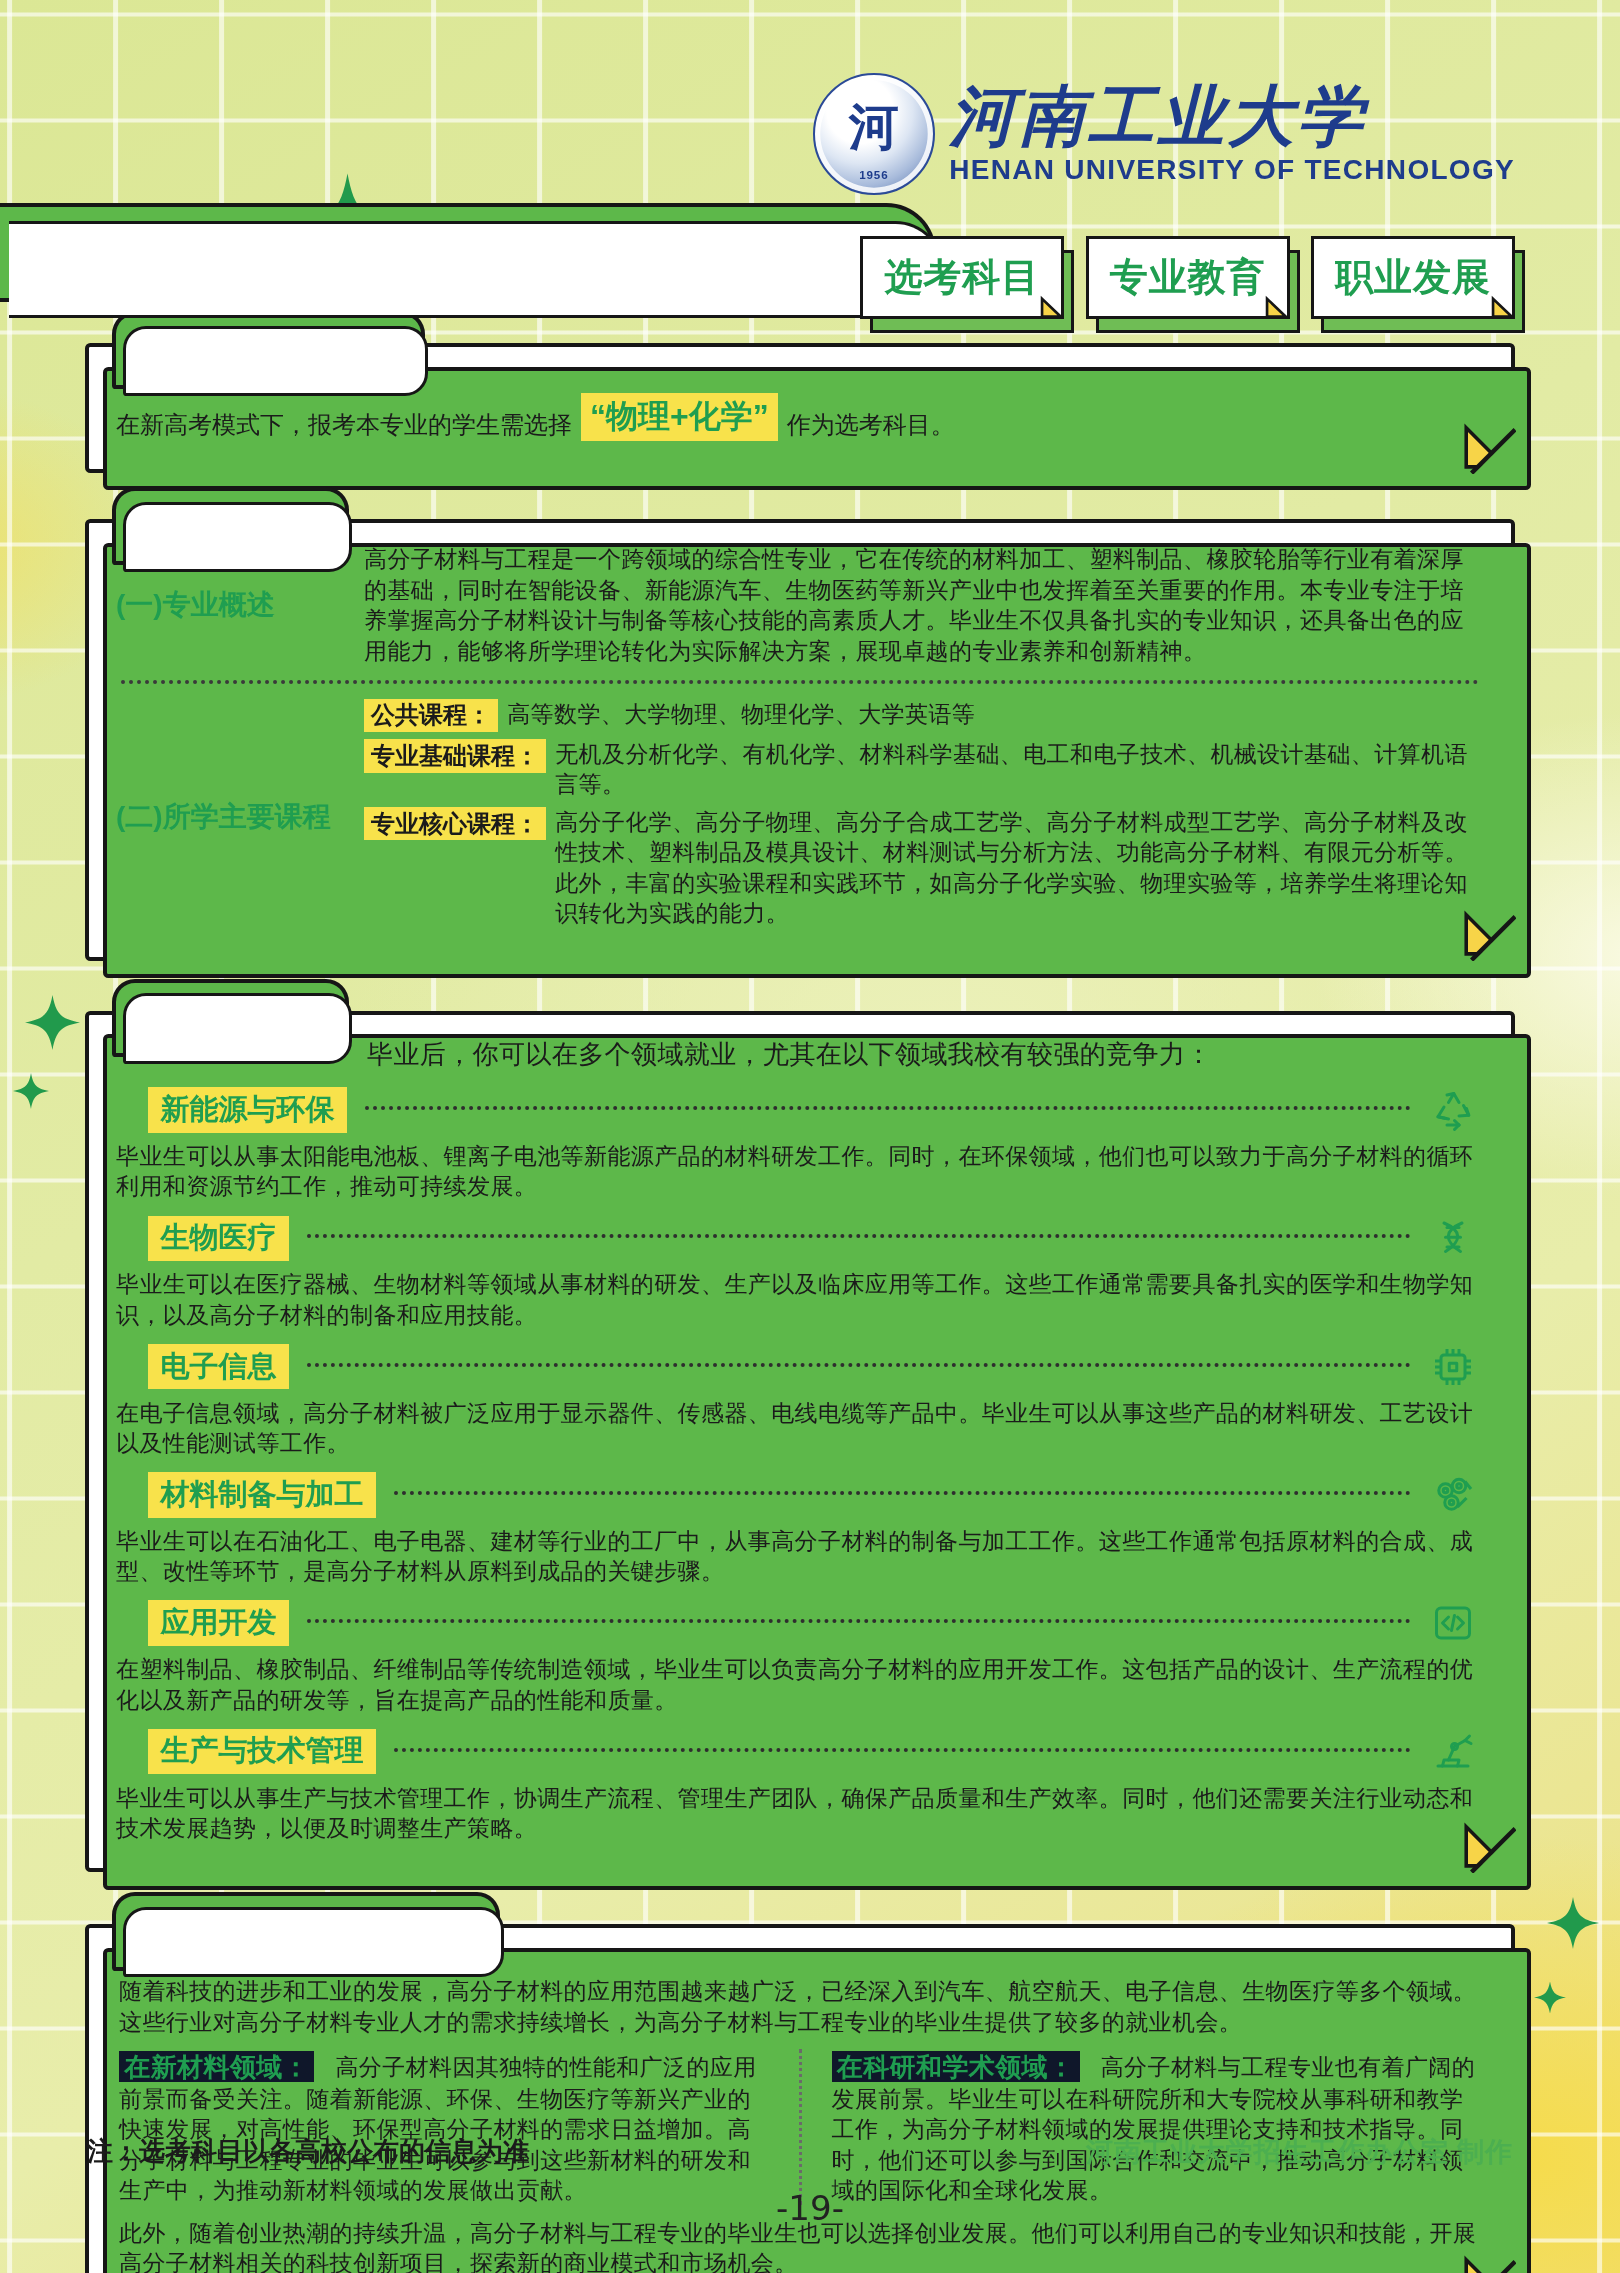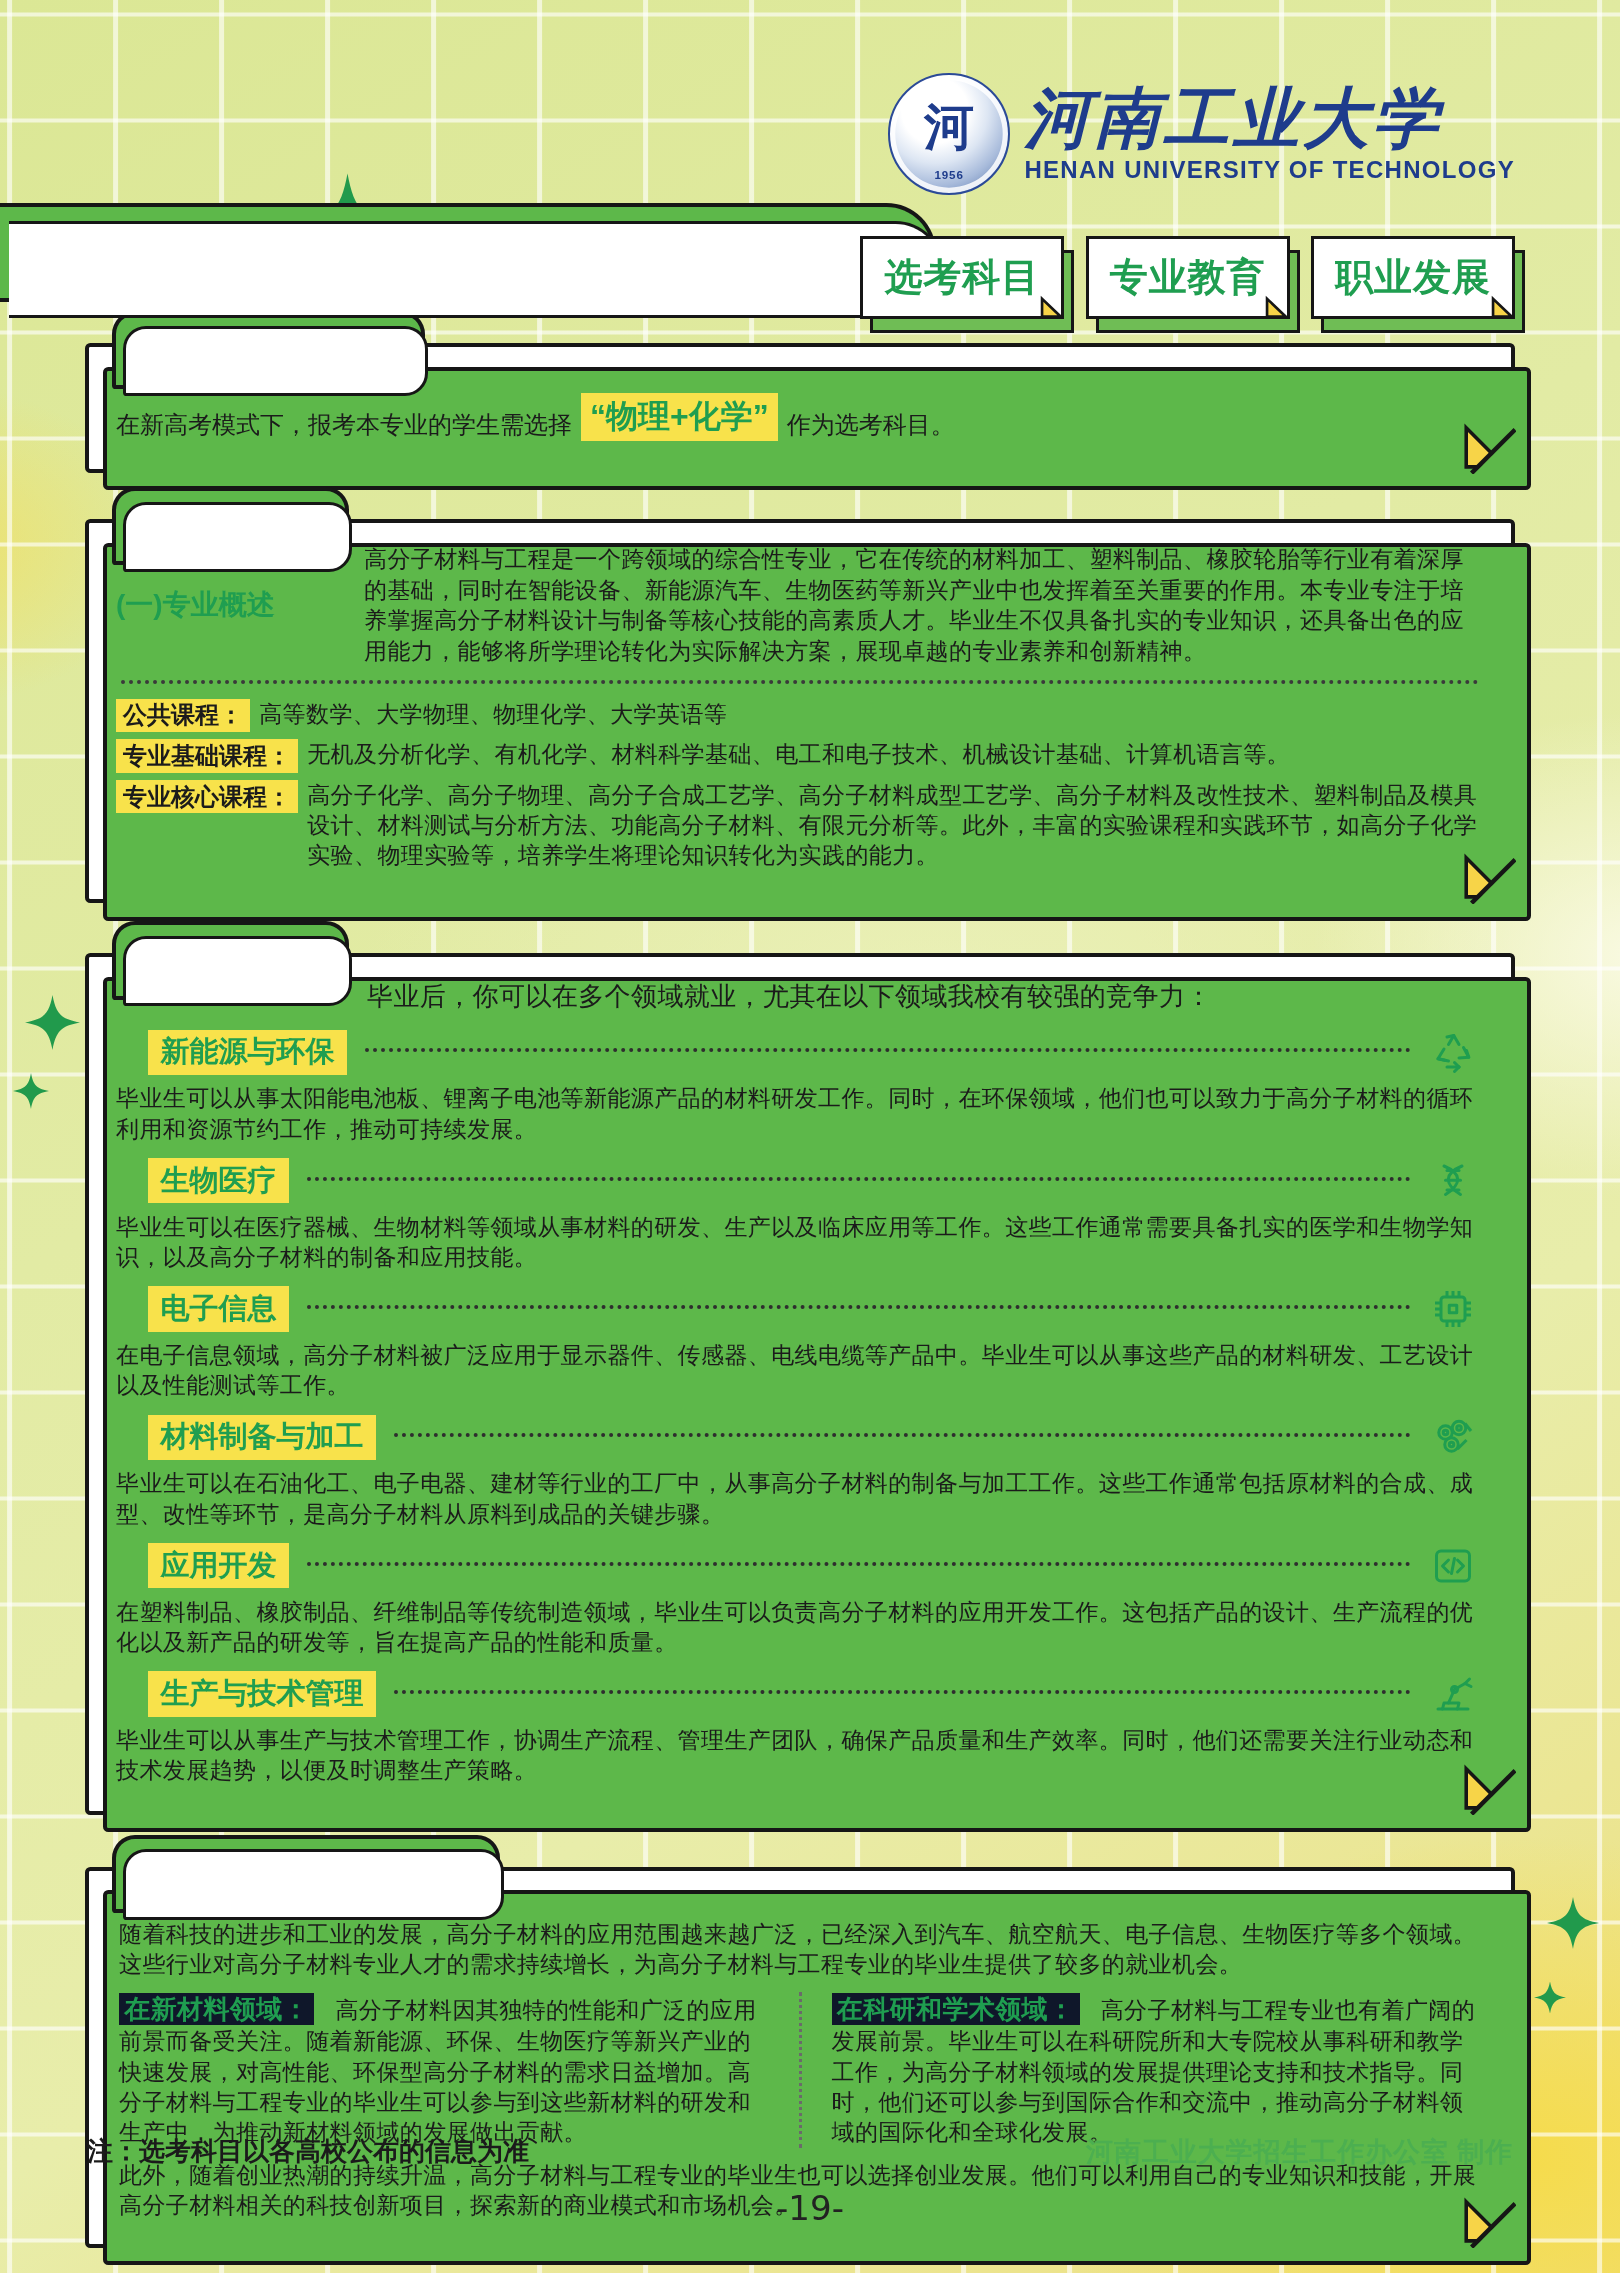--- a/index.html
+++ b/index.html
@@ -29,21 +29,21 @@
   .logo-block{position:absolute;top:73px;right:105px;display:flex;align-items:center;gap:14.3px;z-index:2;}
   .seal{
     width:118px;height:118px;border-radius:50%;flex:none;position:relative;
     background:radial-gradient(circle at 38% 30%, #ffffff 0 30%, #dde6f3 48%, #a8bbdb 68%, #40619f 100%);
     border:2.7px solid #2b4a97;box-shadow:inset 0 0 0 5.3px rgba(255,255,255,.85);
   }
   .seal .seal-glyph{position:absolute;left:50%;top:44%;transform:translate(-50%,-50%);font-size:50px;font-weight:bold;color:#1e3c8c;font-family:"DejaVu Serif",serif;}
   .seal .seal-year{position:absolute;left:50%;bottom:12.5px;transform:translateX(-50%);font-size:11.6px;font-weight:bold;color:#1e3c8c;letter-spacing:0.9px;}
   .uni-names{display:flex;flex-direction:column;align-items:flex-start;}
   .uni-zh{font-family:"DejaVu Serif",serif;font-style:italic;font-weight:bold;font-size:66px;line-height:1.05;color:#1e3c8c;letter-spacing:3.6px;}
-  .uni-en{font-size:24px;font-weight:bold;color:#1e3c8c;letter-spacing:1.3px;margin-top:2px;}
+  .uni-en{font-size:28px;font-weight:bold;color:#1e3c8c;letter-spacing:1.3px;margin-top:2px;}
   
   .banner{
     position:absolute;top:203px;left:0;width:932px;height:91px;z-index:3;
     background:#5db84a;border:4.5px solid #161616;border-left:none;border-radius:0 52px 52px 0;
     display:flex;align-items:center;justify-content:center;gap:5.3px;
   }
   .banner::after{
     content:"";position:absolute;z-index:-1;left:9px;top:14.3px;width:100%;height:100%;
     background:#ffffff;border:3.6px solid #161616;border-left:none;border-radius:0 52px 52px 0;
   }
@@ -208,20 +208,23 @@
         <span>专业介绍</span>
       </div>
       <div class="two-col">
         <div class="label-col">
           <span class="green-label">(一)专业概述</span>
         </div>
         <div class="flex-rest para">高分子材料与工程是一个跨领域的综合性专业，它在传统的材料加工、塑料制品、橡胶轮胎等行业有着深厚的基础，同时在智能设备、新能源汽车、生物医药等新兴产业中也发挥着至关重要的作用。本专业专注于培养掌握高分子材料设计与制备等核心技能的高素质人才。毕业生不仅具备扎实的专业知识，还具备出色的应用能力，能够将所学理论转化为实际解决方案，展现卓越的专业素养和创新精神。</div>
       </div>
       <div class="dotted-div"></div>
       <div class="two-col">
+        <div class="label-col">
+          <span class="green-label">(二)所学主要课程</span>
+        </div>
         <div class="flex-rest">
           <div class="course">
             <span class="course-label">公共课程：</span>
             <div class="para">高等数学、大学物理、物理化学、大学英语等</div>
           </div>
           <div class="course">
             <span class="course-label">专业基础课程：</span>
             <div class="para">无机及分析化学、有机化学、材料科学基础、电工和电子技术、机械设计基础、计算机语言等。</div>
           </div>
           <div class="course">

